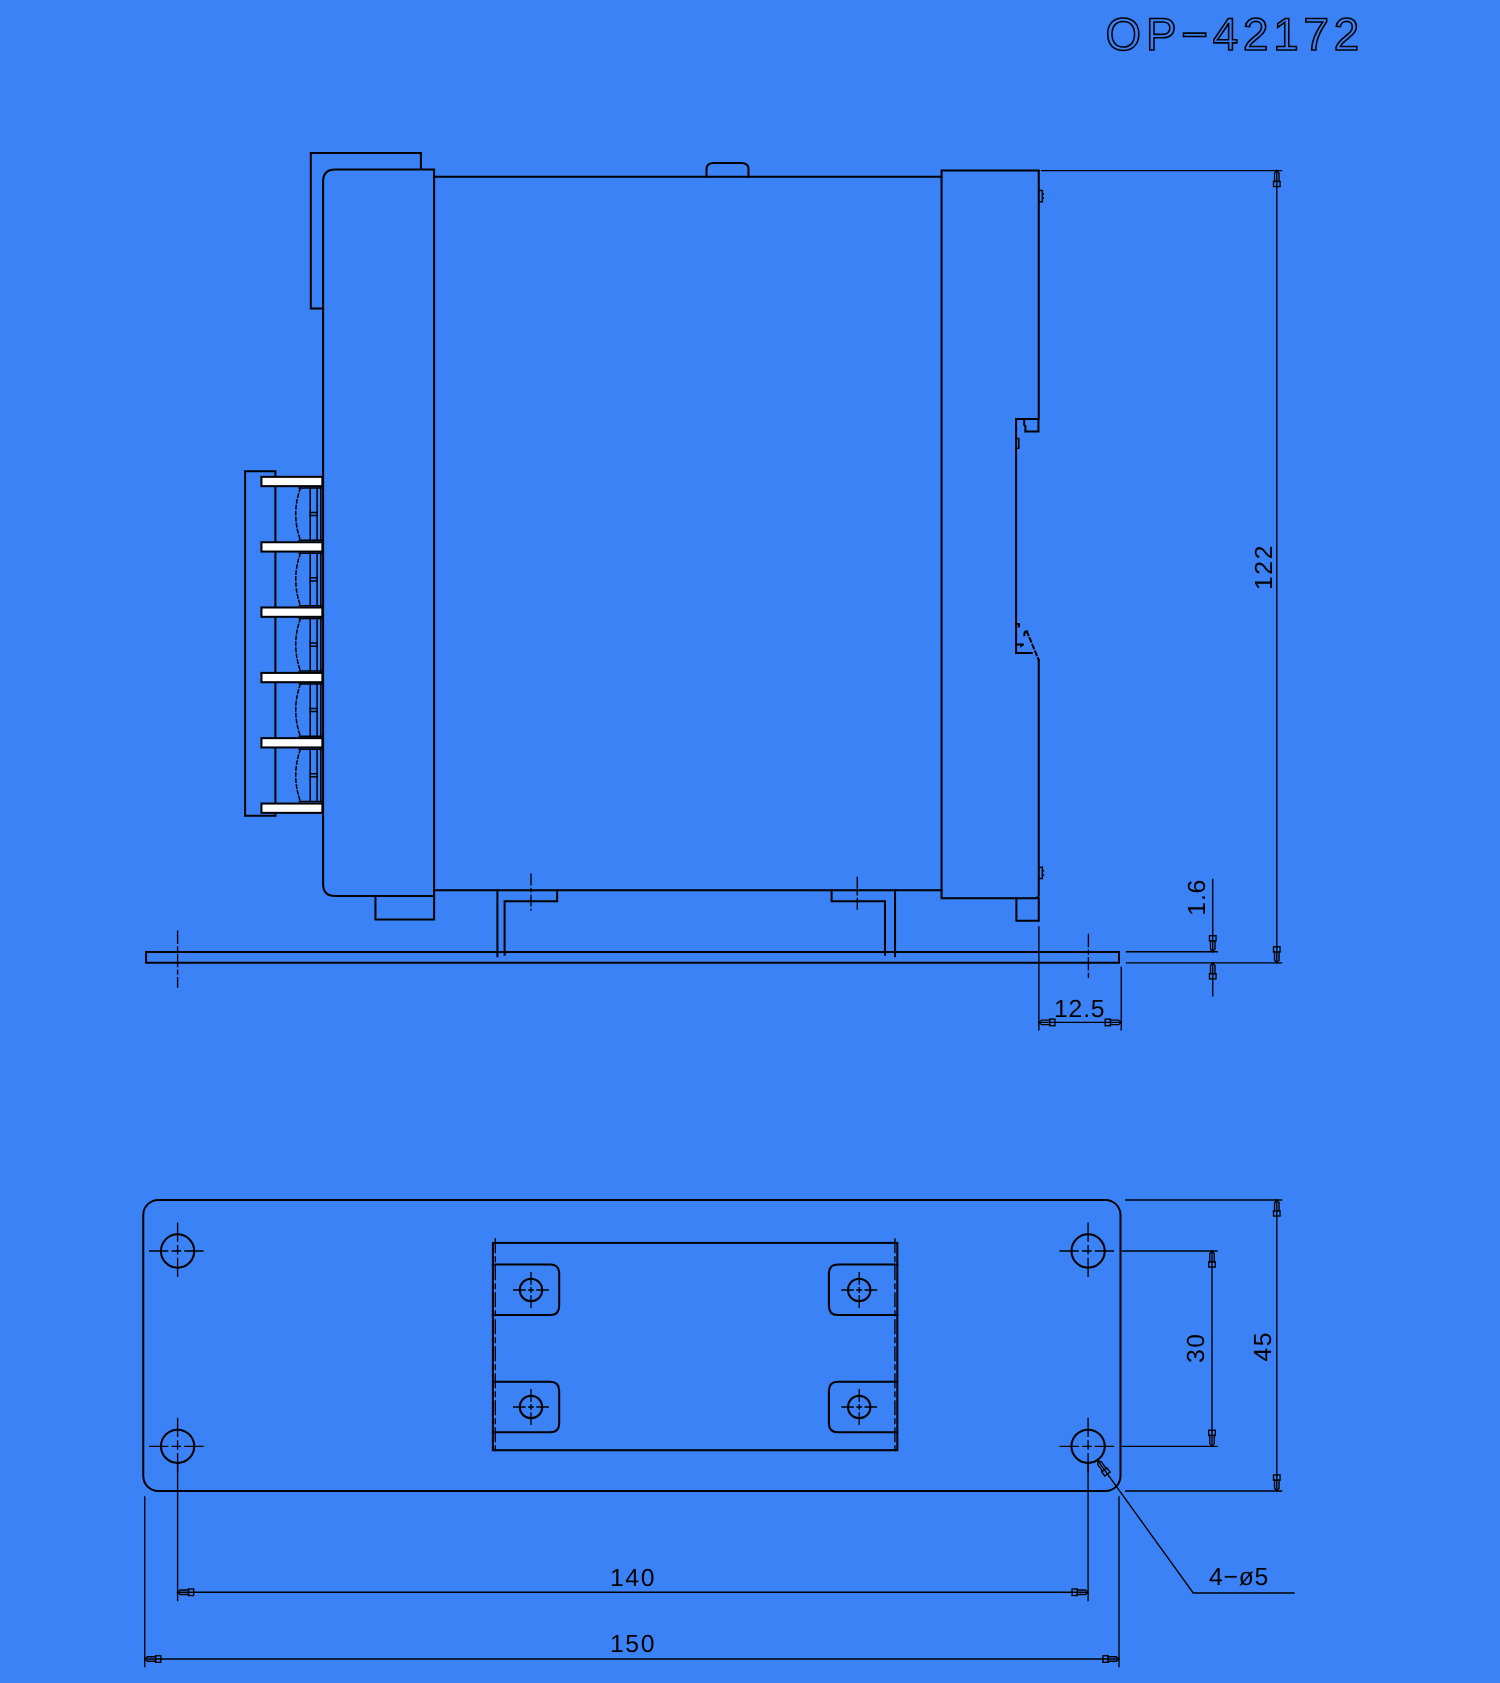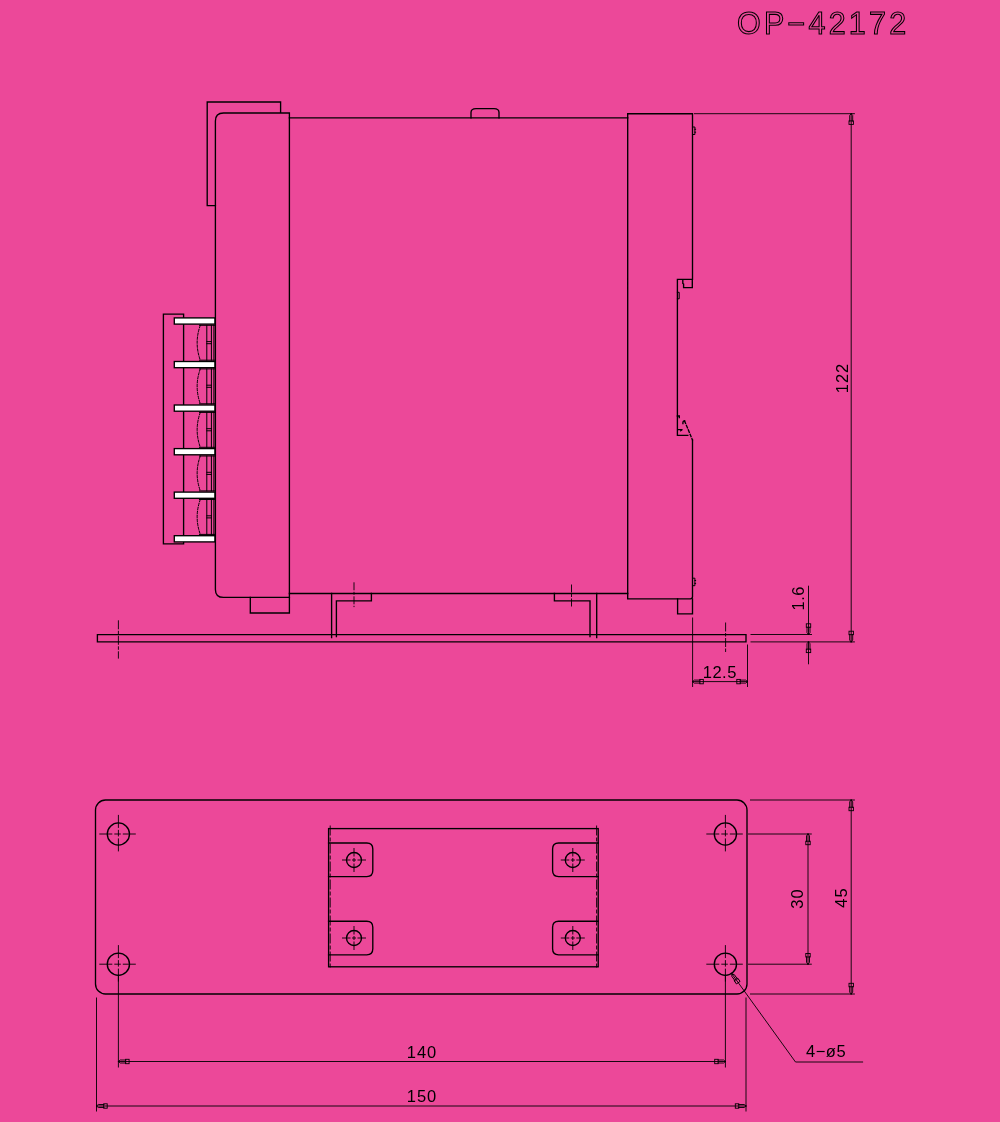--- a/index.html
+++ b/index.html
@@ -1,16 +1,16 @@
 <!DOCTYPE html>
 <html><head>
 <meta charset="utf-8">
 <style>
   html,body{margin:0;padding:0;background:#ffffff;}
-  .page{position:relative;width:1000px;height:1122px;background:#ec4899;overflow:hidden;}
+  .page{position:relative;width:1000px;height:1122px;background:#3b82f6;overflow:hidden;}
   svg{position:absolute;left:0;top:0;}
   text{font-family:"Liberation Sans", sans-serif;}
 </style>
 </head>
 <body>
 <div class="page">
 <svg width="1000" height="1122" viewBox="0 0 1000 1122">
 <defs>
 
   <g id="arr" stroke="#000000" stroke-width="0.9" fill="none">

